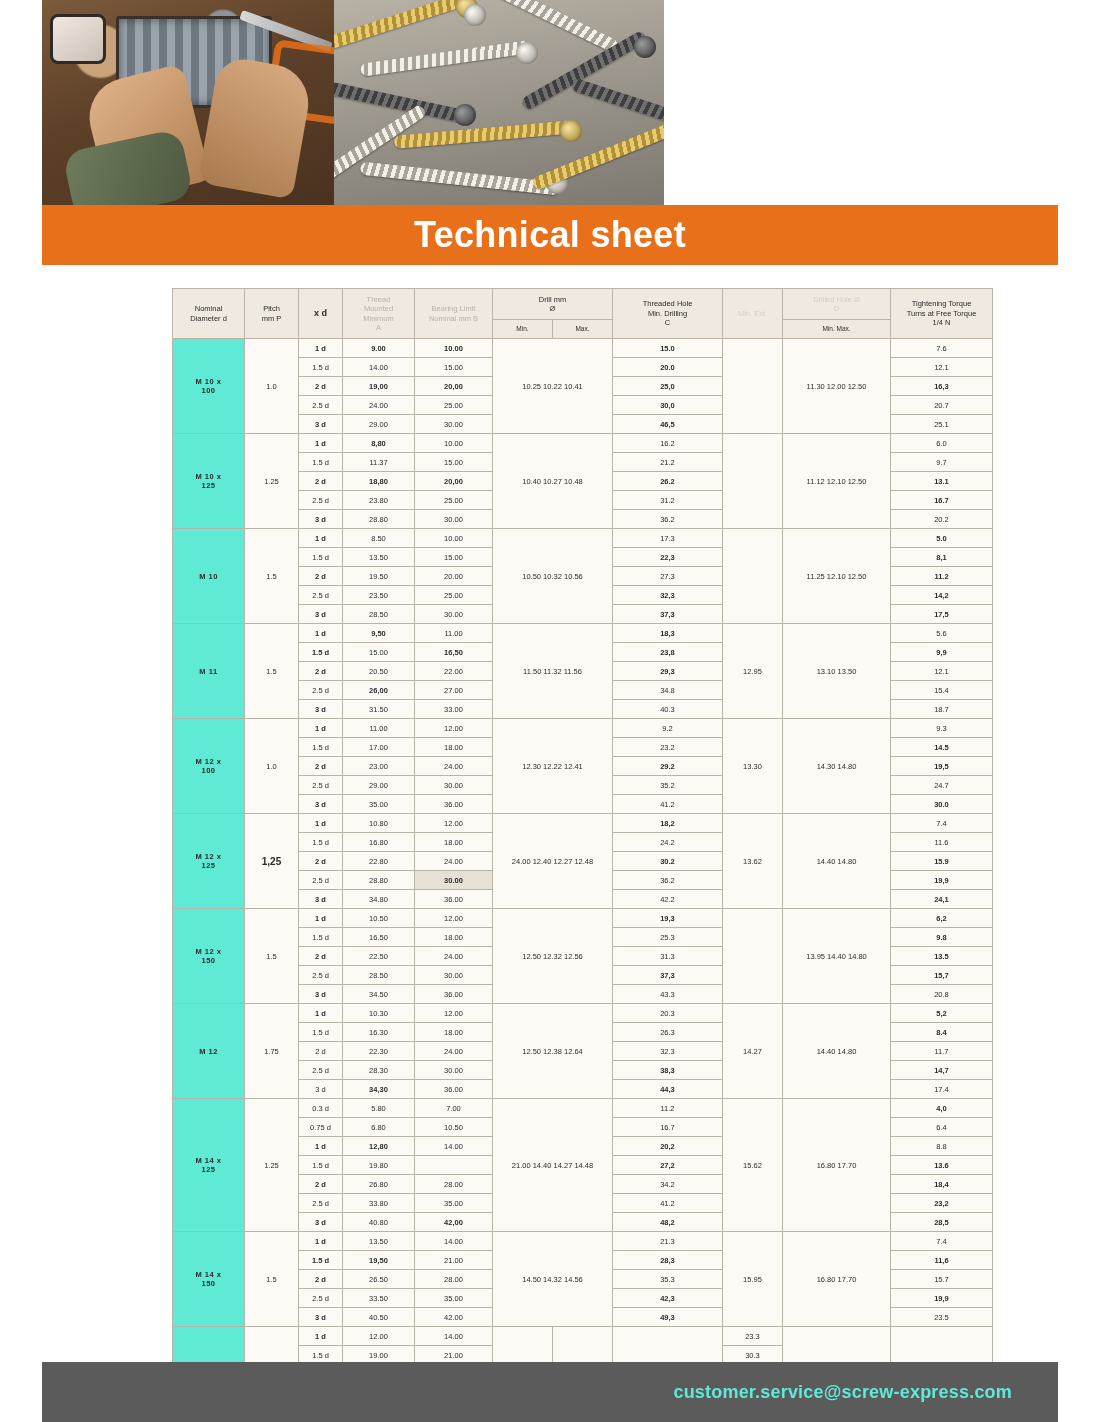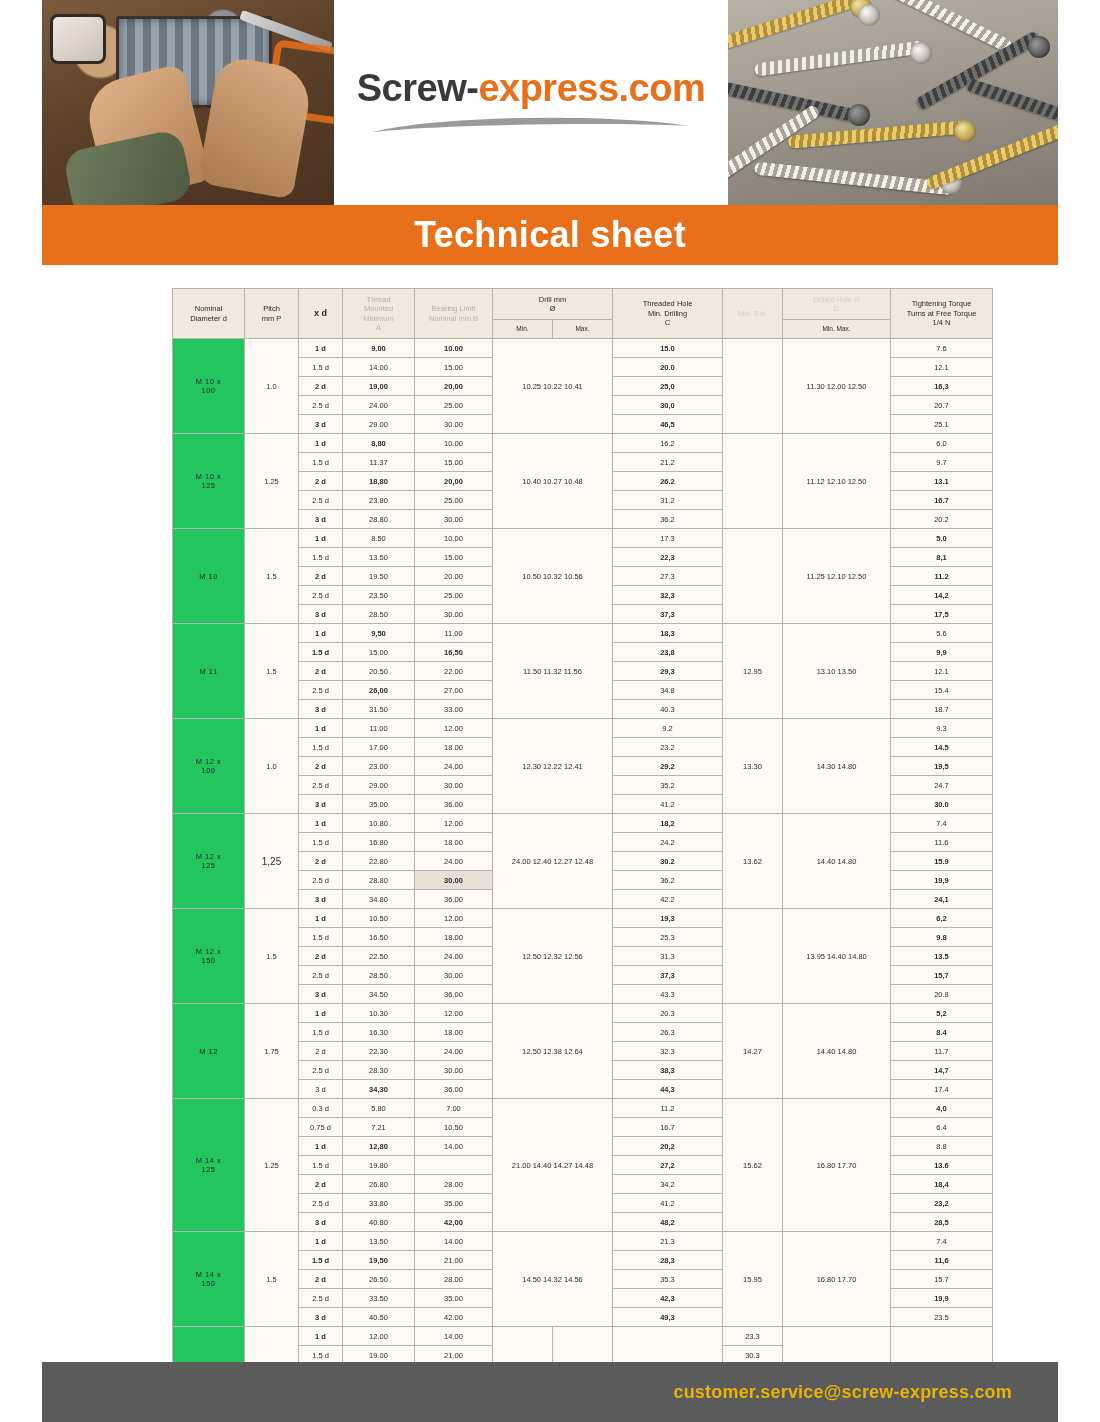--- a/index.html
+++ b/index.html
@@ -179,50 +179,50 @@
     font-size: 7px;
     line-height: 1.25;
     height: 30px;
     color: #5a5349;
     font-weight: normal;
   }
   thead tr.head-top th { height: 30px; }
   thead tr.head-sub th { height: 18px; font-size: 6.5px; }
   .faded { color: #b8b2a6; }
   .vfaded { color: #d3cec5; }
-  .bold { font-weight: normal; font-size: 9.5px; }
+  .bold { font-weight: bold; font-size: 9.5px; }
   .semi { font-weight: bold; font-size: 8.5px; margin-left: 6px; }
   .big { font-weight: bold; font-size: 10.5px; }
   .tiny { font-size: 6.5px; color: #8d887e; }
   td.grp {
-    font-weight: normal;
+    font-weight: bold;
     font-size: 11px;
     letter-spacing: .5px;
-    background: #22c55e;
+    background: #5eead4;
   }
   td.pitch { font-size: 7.5px; color: #4a453d; }
   td.pitch.bold { font-size: 10px; }
   .shade { background: #e6e0d6; }
   .col-xd { font-weight: bold; font-size: 9px; }
   .rowline-thick { border-bottom: 1.6px solid #6f6a62 !important; }
 
   
   .footer-gray {
     position: absolute;
     left: 42px;
     top: 1362px;
     width: 1016px;
     height: 60px;
     background: #5b5b5b;
     display: flex;
     align-items: center;
     justify-content: flex-end;
   }
   .footer-gray .email {
-    color: #eab308;
+    color: #5eead4;
     font-size: 18px;
     font-weight: bold;
     margin-right: 46px;
     letter-spacing: .2px;
   }
   .side-bar-left {
     position: absolute; left: 0; top: 0; width: 42px; height: 1422px; background: #ffffff;
   }
   .side-bar-right {
     position: absolute; right: 0; top: 0; width: 42px; height: 1422px; background: #ffffff;
@@ -240,26 +240,20 @@
     <div class="lphoto-bg"></div>
     <div class="lphoto-box"></div>
     <div class="lphoto-tape"></div>
     <div class="lphoto-screwdriver"></div>
     <div class="lphoto-orange"></div>
     <div class="lphoto-hand1"></div>
     <div class="lphoto-hand2"></div>
     <div class="lphoto-sleeve"></div>
   </div>
 
-  <div class="header-logo-area">
-    <div class="logo-text"><span>Screw-</span><span class="accent">express.com</span></div>
-    <svg class="logo-swoosh" viewBox="0 0 330 26">
-      <path d="M6 20 C 80 2, 250 2, 324 14 C 250 10, 80 12, 6 20 Z" fill="#9a9a9a"></path>
-    </svg>
-  </div>
 
   <div class="header-photo-right">
     <div class="rphoto-bg"></div>
     <div class="screw gold" style="left:-10px; top:14px; width:150px; transform:rotate(-18deg);"></div>
     <div class="screw-head gold" style="left:122px; top:-4px;"></div>
     <div class="screw" style="left:26px; top:52px; width:170px; transform:rotate(-8deg);"></div>
     <div class="screw-head" style="left:182px; top:42px;"></div>
     <div class="screw dark" style="left:-6px; top:96px; width:140px; transform:rotate(12deg);"></div>
     <div class="screw-head dark" style="left:120px; top:104px;"></div>
     <div class="screw gold" style="left:60px; top:128px; width:180px; transform:rotate(-5deg);"></div>
@@ -661,21 +655,21 @@
           <td class="tiny">5.80</td>
           <td class="vfaded">7.00</td>
           <td rowspan="7" colspan="2" class="tiny">21.00 14.40 14.27 14.48</td>
           <td class="vfaded">11.2</td>
           <td rowspan="7" class="tiny">15.62</td>
           <td rowspan="7" class="tiny">16.80 17.70</td>
           <td class="big">4,0</td>
         </tr>
         <tr>
           <td class="tiny">0.75 d</td>
-          <td class="tiny">7.21</td>
+          <td class="tiny">6.80</td>
           <td class="tiny">10.50</td>
           <td class="tiny">16.7</td>
           <td class="tiny">6.4</td>
         </tr>
         <tr>
           <td class="col-xd">1 d</td>
           <td class="big">12,80</td>
           <td class="tiny">14.00</td>
           <td class="semi">20,2</td>
           <td class="tiny">8.8</td>

